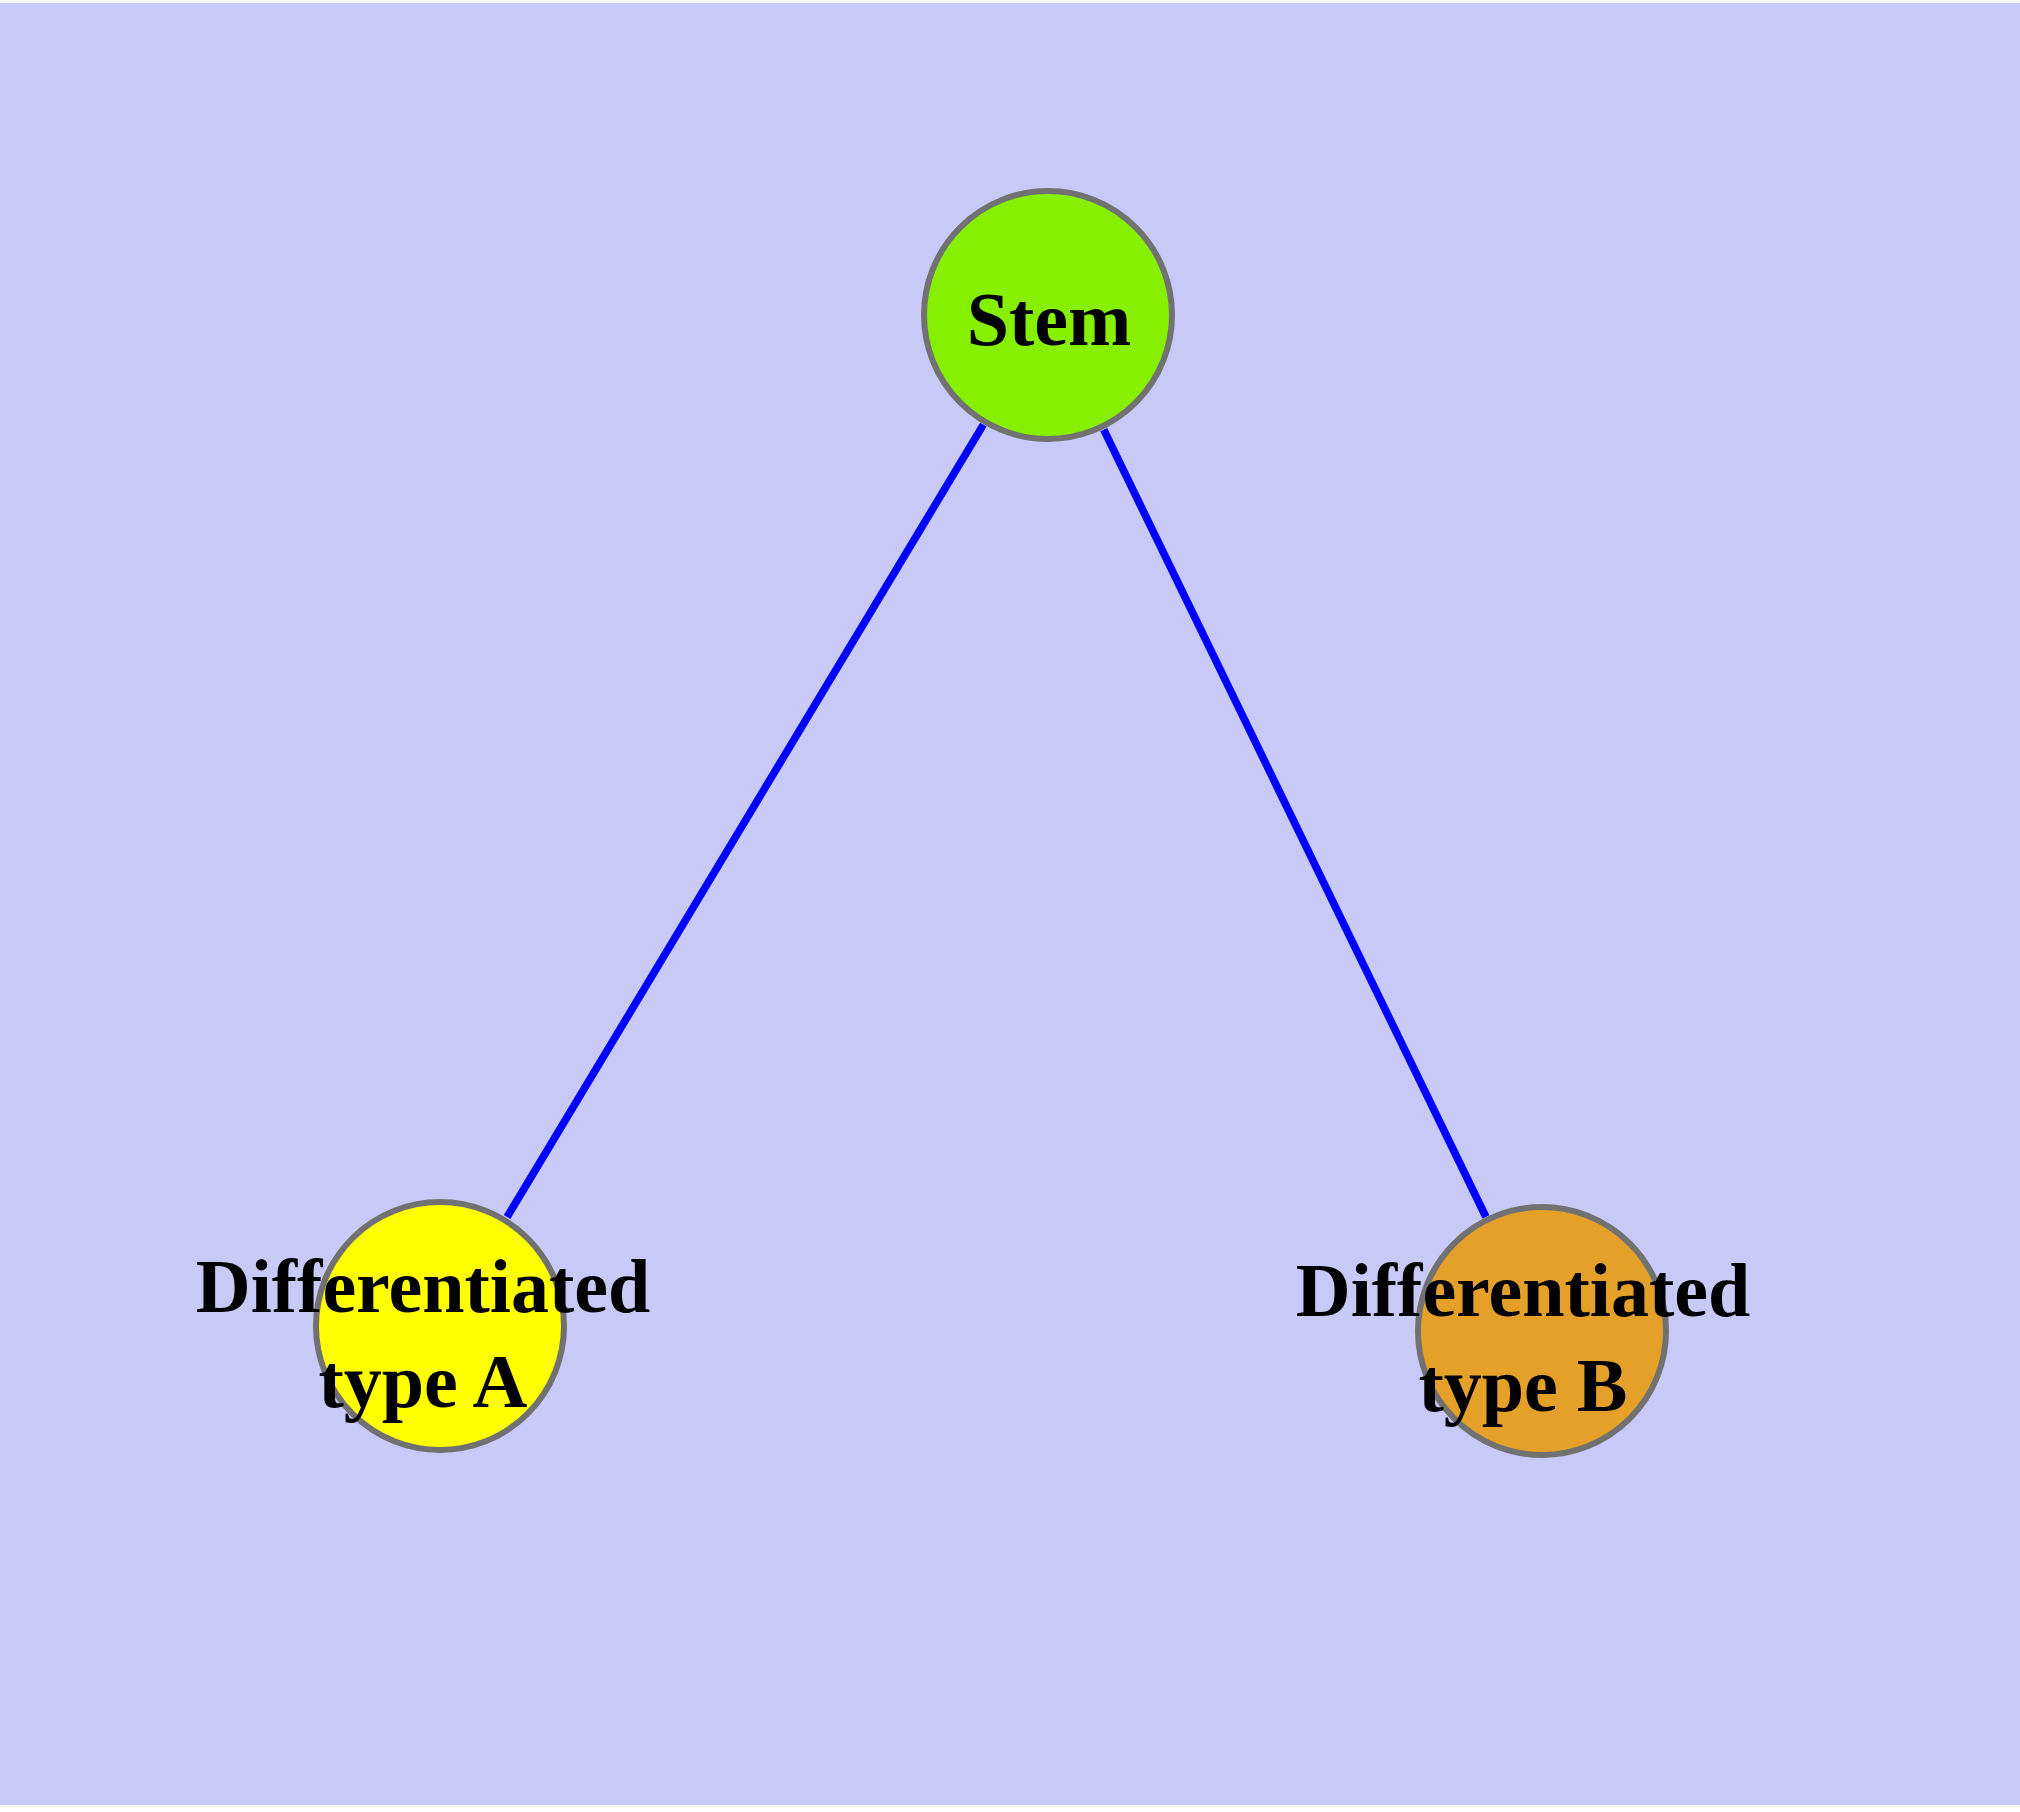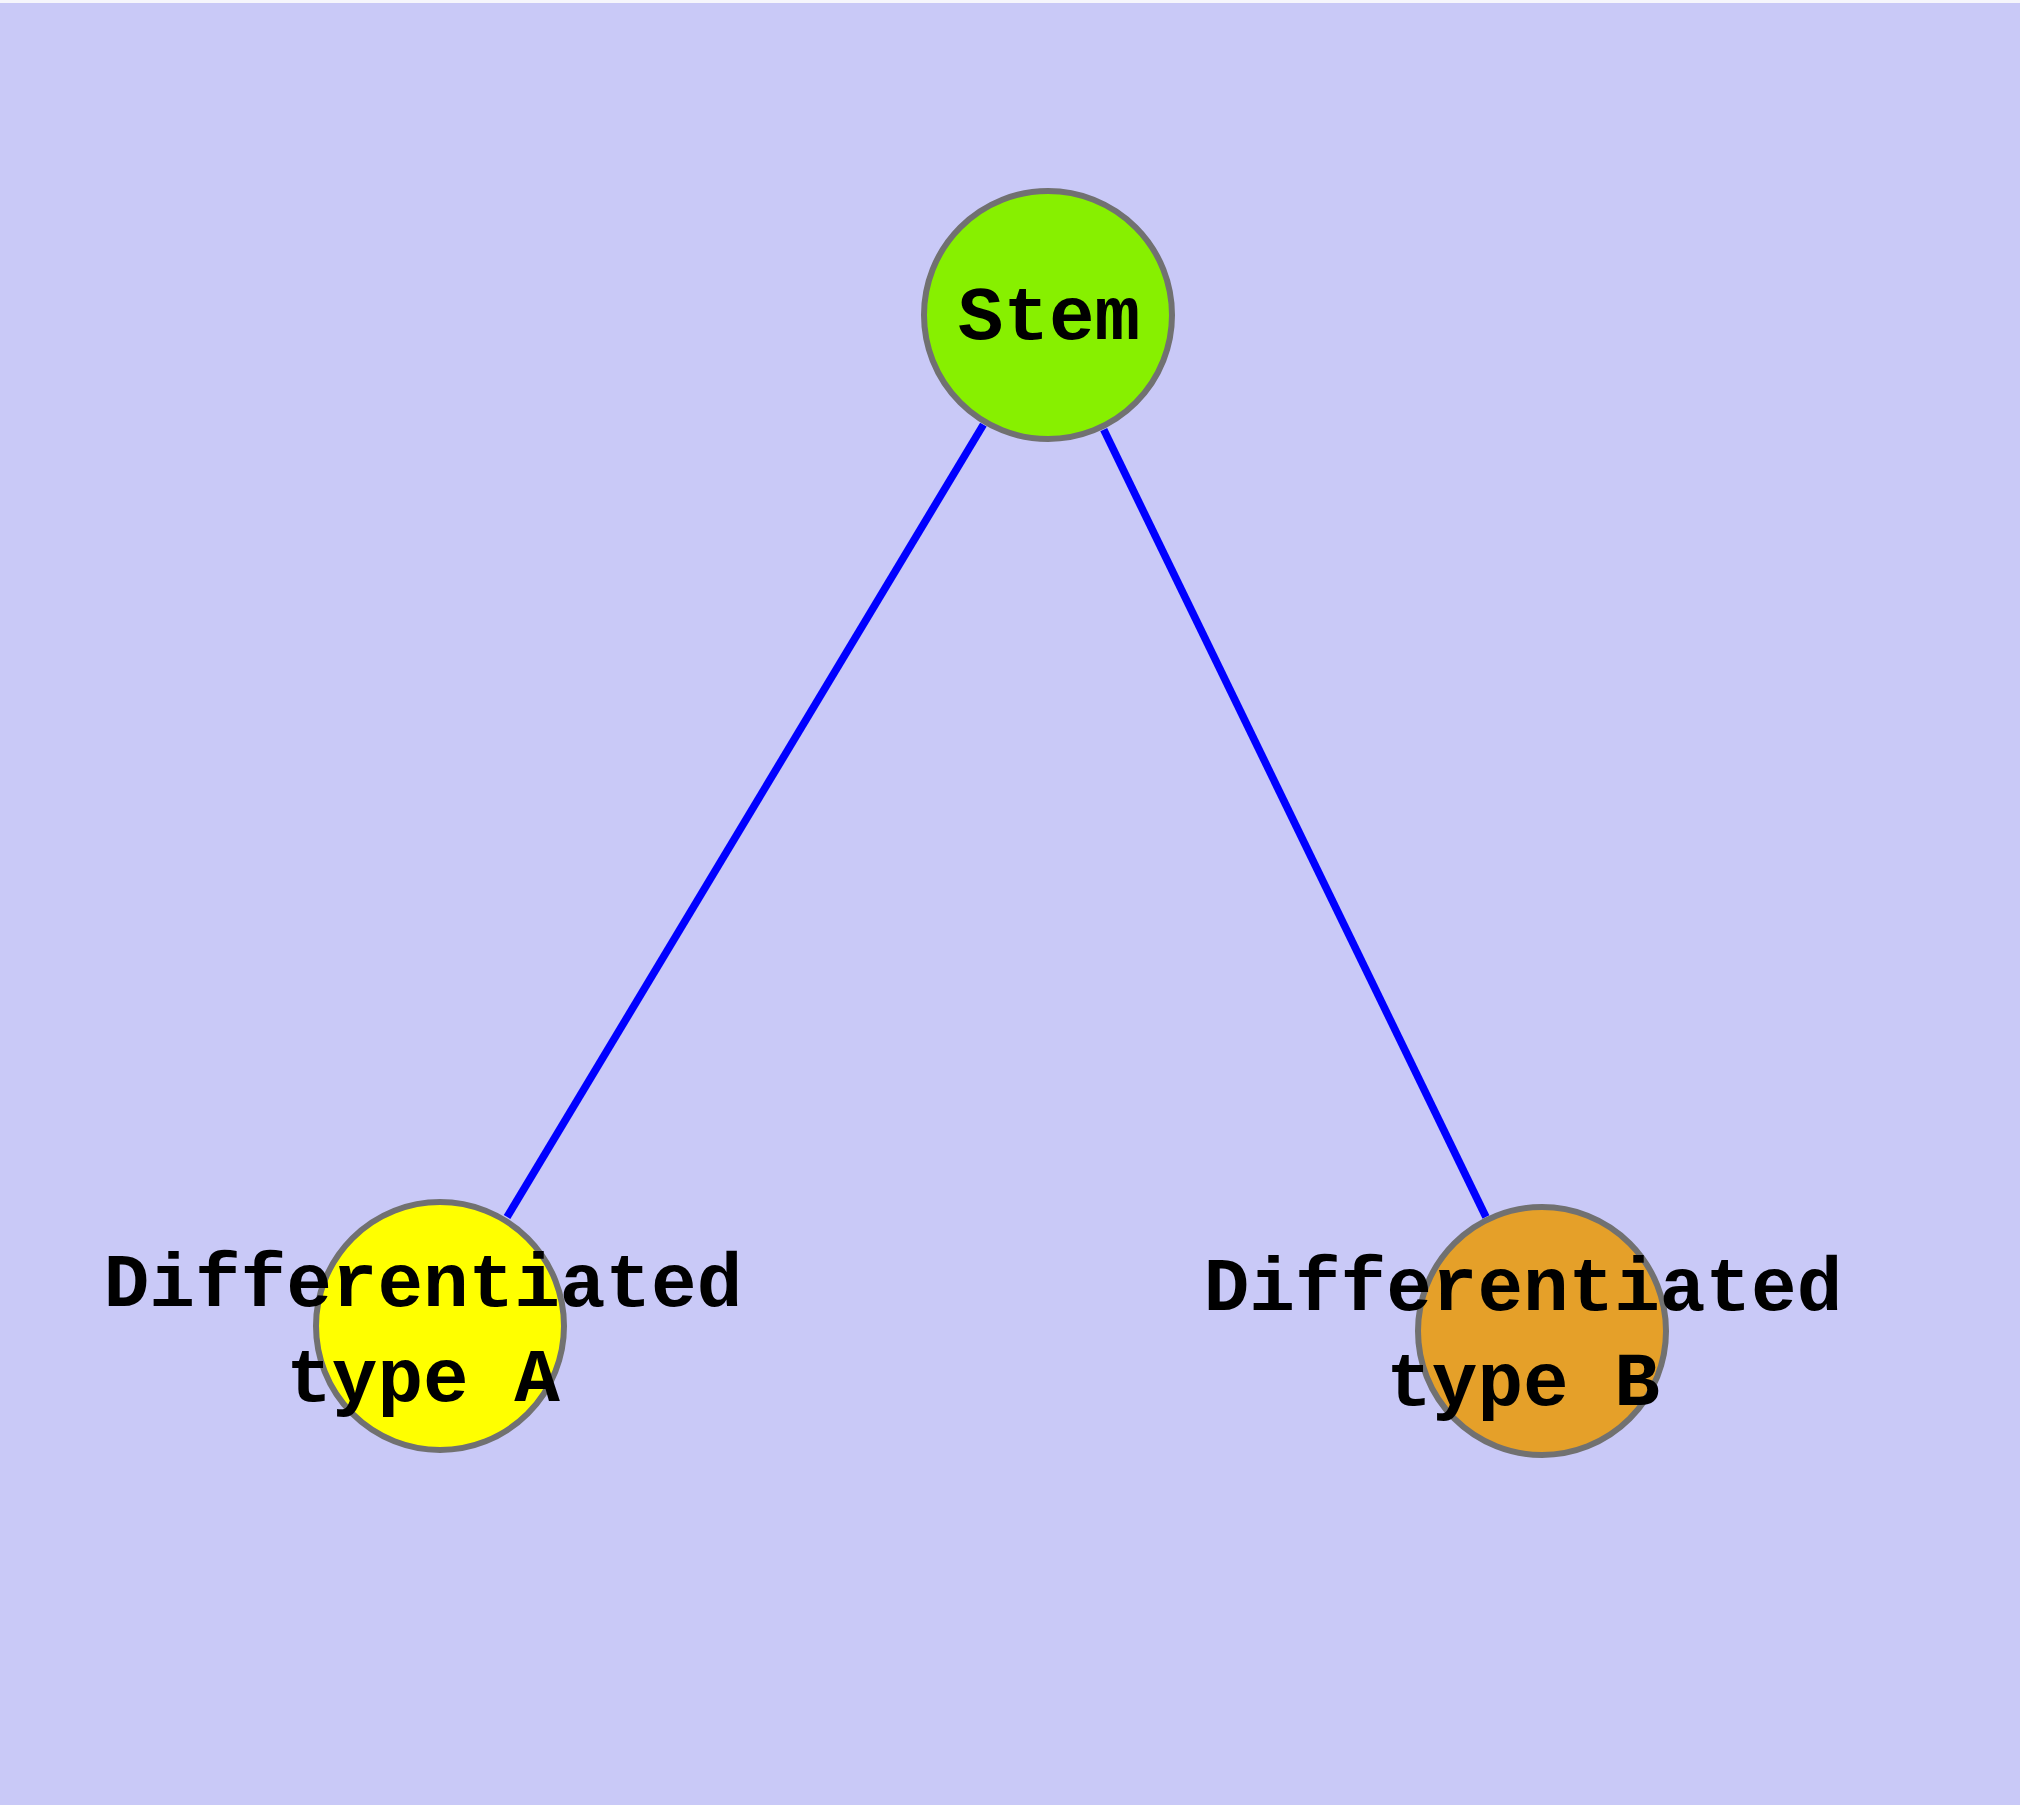--- a/index.html
+++ b/index.html
@@ -6,21 +6,21 @@
     margin: 0;
     padding: 0;
     background: #ffffff;
   }
   .canvas {
     position: relative;
     width: 2021px;
     height: 1812px;
     background: #c9c9f7;
     overflow: hidden;
-    font-family: Liberation Mono, monospace;
+    font-family: Liberation Serif, serif;
   }
   .edge-strip-top {
     position: absolute;
     left: 0; top: 0;
     width: 100%; height: 3.4px;
     background: #f6f6fc;
   }
   .edge-strip-bottom {
     position: absolute;
     left: 0; bottom: 0;

